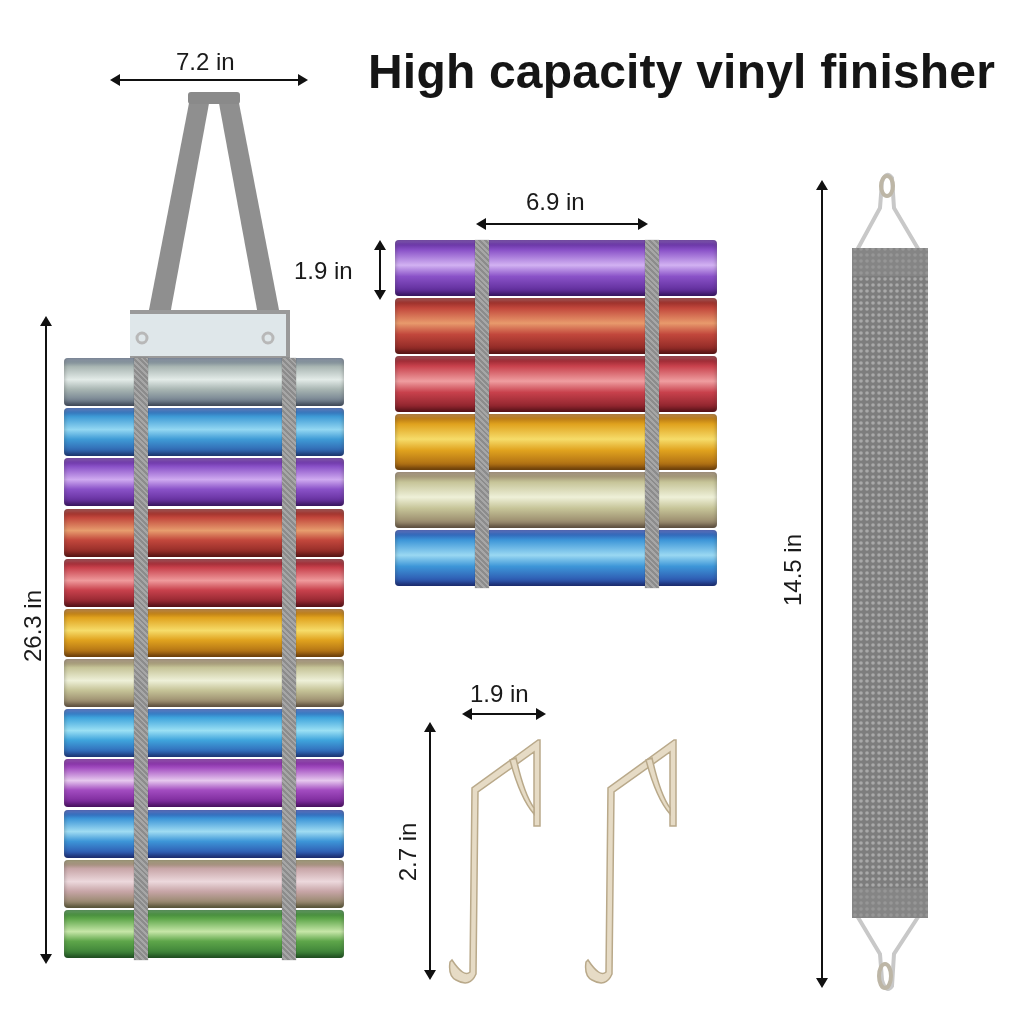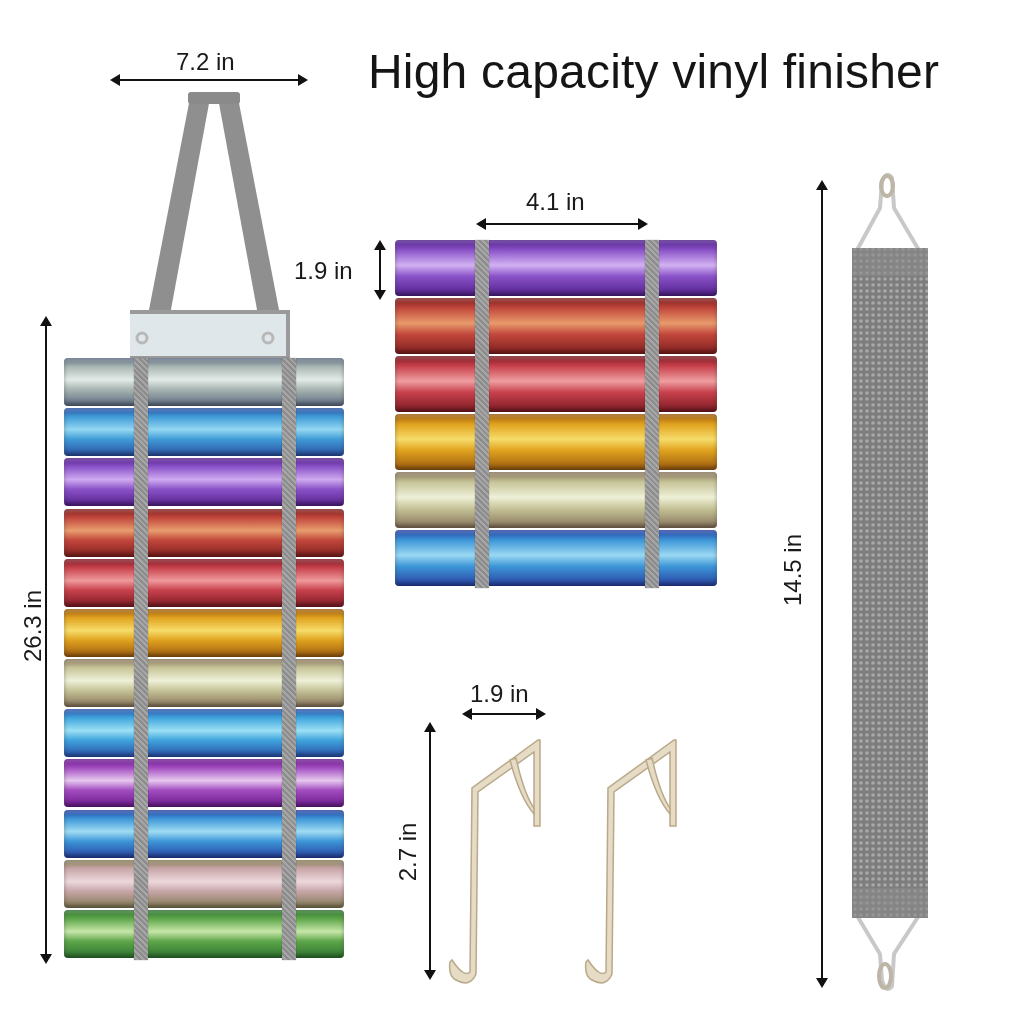--- a/index.html
+++ b/index.html
@@ -1,19 +1,19 @@
 <!DOCTYPE html>
 <html><head>
 <meta charset="utf-8">
 <style>
   html, body { margin:0; padding:0; background:#ffffff; }
   body { width:1024px; height:1024px; position:relative; overflow:hidden;
          font-family: "Liberation Sans", "DejaVu Sans", sans-serif; color:#111; }
   .abs { position:absolute; }
-  .title { left:368px; top:44px; font-size:48px; font-weight:400; letter-spacing:0.2px; color:#151515; white-space:nowrap; }
+  .title { left:368px; top:44px; font-size:48px; font-weight:700; letter-spacing:0.2px; color:#151515; white-space:nowrap; }
   .dim { font-size:24px; color:#1a1a1a; white-space:nowrap; }
   .vtext { transform: rotate(-90deg); transform-origin: center center; }
   .hline { height:2px; background:#111; }
   .vline { width:2px; background:#111; }
   .arrow-l, .arrow-r, .arrow-u, .arrow-d { position:absolute; width:0; height:0; }
   .arrow-l { border-top:6px solid transparent; border-bottom:6px solid transparent; border-right:10px solid #111; }
   .arrow-r { border-top:6px solid transparent; border-bottom:6px solid transparent; border-left:10px solid #111; }
   .arrow-u { border-left:6px solid transparent; border-right:6px solid transparent; border-bottom:10px solid #111; }
   .arrow-d { border-left:6px solid transparent; border-right:6px solid transparent; border-top:10px solid #111; }
   .roll { position:absolute; left:0; right:0; border-radius:4px;
@@ -62,21 +62,21 @@
       <div class="roll" style="top: 351.167px; height: 48.1667px; background: linear-gradient(rgb(42, 78, 168) 0%, rgb(63, 164, 220) 18%, rgb(155, 224, 244) 45%, rgb(63, 164, 220) 65%, rgb(42, 78, 168) 100%);"></div>
       <div class="roll" style="top: 401.333px; height: 48.1667px; background: linear-gradient(rgb(106, 26, 138) 0%, rgb(162, 76, 192) 18%, rgb(230, 200, 238) 45%, rgb(162, 76, 192) 65%, rgb(106, 26, 138) 100%);"></div>
       <div class="roll" style="top: 451.5px; height: 48.1667px; background: linear-gradient(rgb(40, 64, 160) 0%, rgb(61, 150, 216) 18%, rgb(160, 220, 242) 45%, rgb(61, 150, 216) 65%, rgb(40, 64, 160) 100%);"></div>
       <div class="roll" style="top: 501.667px; height: 48.1667px; background: linear-gradient(rgb(126, 120, 80) 0%, rgb(200, 166, 168) 18%, rgb(236, 216, 220) 45%, rgb(200, 166, 168) 65%, rgb(126, 120, 80) 100%);"></div>
       <div class="roll" style="top: 551.833px; height: 48.1667px; background: linear-gradient(rgb(46, 114, 48) 0%, rgb(94, 166, 74) 18%, rgb(198, 230, 168) 45%, rgb(94, 166, 74) 65%, rgb(46, 114, 48) 100%);"></div>
     </div>
   <div class="strap" style="left:70px;"></div>
   <div class="strap" style="left:218px;"></div>
 </div>
 
-<div class="abs dim" style="left:526px; top:188px;">4.1 in</div>
+<div class="abs dim" style="left:526px; top:188px;">6.9 in</div>
 <div class="abs" style="left:476px; top:218px; width:172px; height:12px;">
   <div class="arrow-l" style="left:0; top:0;"></div>
   <div class="hline abs" style="left:8px; right:8px; top:5px;"></div>
   <div class="arrow-r" style="right:0; top:0;"></div>
 </div>
 <div class="abs dim" style="left:294px; top:257px;">1.9 in</div>
 <div class="abs" style="left:374px; top:240px; width:12px; height:60px;">
   <div class="arrow-u" style="left:0; top:0;"></div>
   <div class="vline abs" style="left:5px; top:8px; bottom:8px;"></div>
   <div class="arrow-d" style="left:0; bottom:0;"></div>

